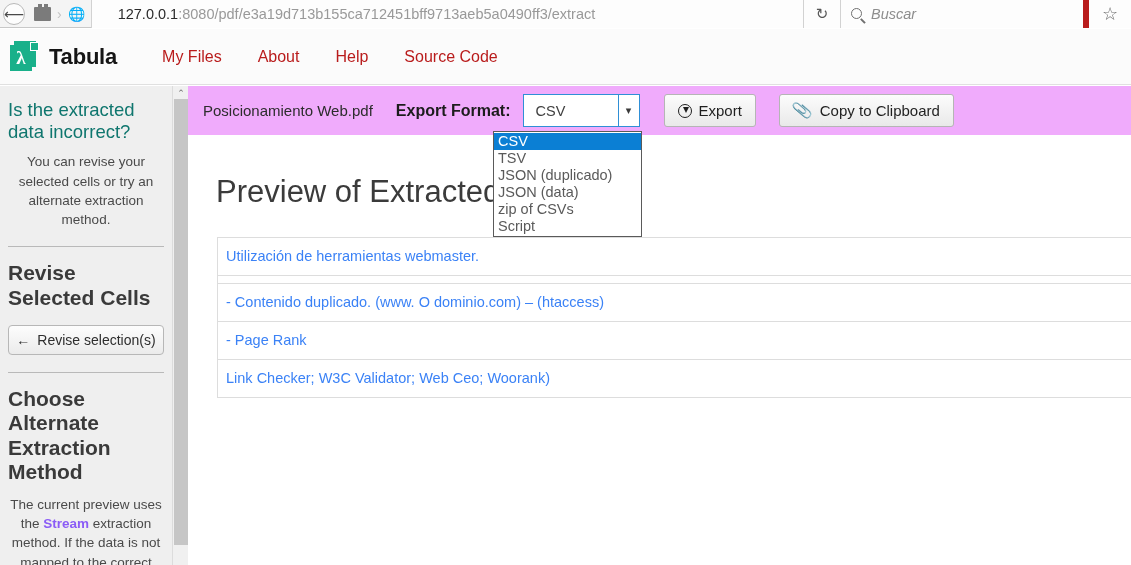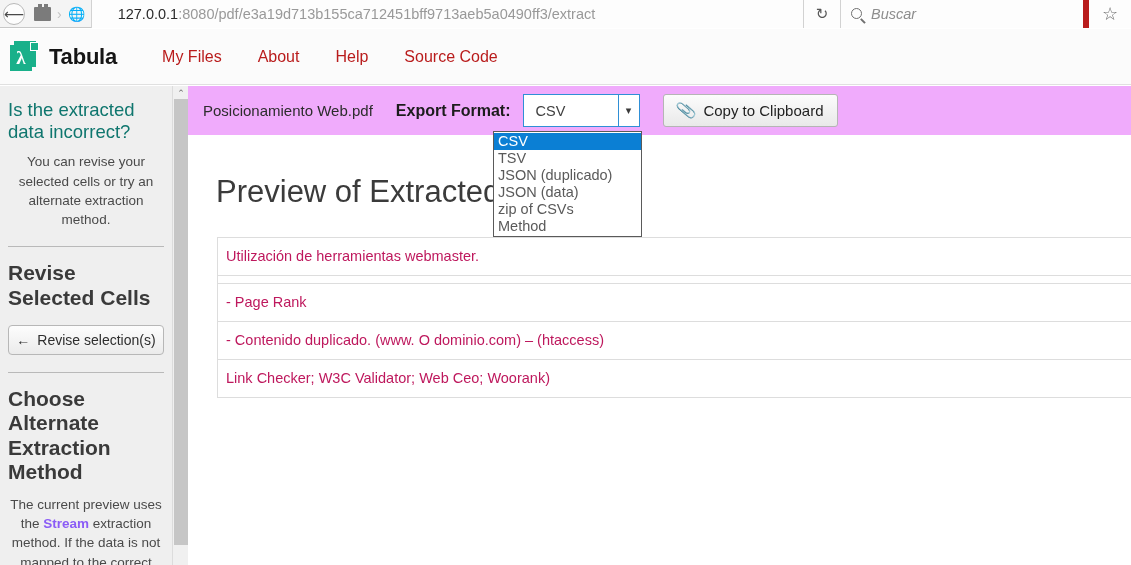--- a/index.html
+++ b/index.html
@@ -205,21 +205,21 @@
   }
 
   
   #preview-table {
     position: absolute; left: 29px; top: 151px; width: 914px;
     border-collapse: collapse; table-layout: fixed;
   }
   #preview-table td {
     border-top: 1px solid #dddddd;
     border-bottom: 1px solid #dddddd;
-    font-size: 14.5px; color: #be185d;
+    font-size: 14.5px; color: #3b82f6;
     padding: 10px 8px 11px 8px;
     vertical-align: middle;
     white-space: nowrap; overflow: hidden;
   }
   #preview-table tr.empty td { padding: 1px 8px; height: 8px;}
   #preview-table td.cell-left { border-left: 1px solid #dddddd; }
 </style>
 </head>
 <body>
 
@@ -287,50 +287,54 @@
 
 <div id="main">
 
   <div id="toolbar">
     <span id="file-name">Posicionamiento Web.pdf</span>
     <span id="format-label">Export Format:</span>
     <div id="format-select-wrap">
       <span id="format-select-value">CSV</span>
       <span id="format-select-arrow">▾</span>
     </div>
+    <div class="btn" id="export-btn">
+      <span class="dl-ico"></span>
+      <span>Export</span>
+    </div>
     <div class="btn" id="copy-btn">
       <span class="clip-ico">📎</span>
       <span>Copy to Clipboard</span>
     </div>
   </div>
 
   <div id="format-dropdown">
     <div class="dd-opt selected">CSV</div>
     <div class="dd-opt">TSV</div>
     <div class="dd-opt">JSON (duplicado)</div>
     <div class="dd-opt">JSON (data)</div>
     <div class="dd-opt">zip of CSVs</div>
-    <div class="dd-opt">Method</div>
+    <div class="dd-opt">Script</div>
   </div>
 
   <h1 id="preview-heading">Preview of Extracted Data</h1>
 
   <table id="preview-table">
     <tbody>
         <tr>
           <td class="cell-left">Utilización de herramientas webmaster.</td>
         </tr>
     <tr class="empty">
           <td class="cell-left"></td>
         </tr>
     <tr>
+          <td class="cell-left">- Contenido duplicado. (www. O dominio.com) – (htaccess)</td>
+        </tr>
+    <tr>
           <td class="cell-left">- Page Rank</td>
-        </tr>
-    <tr>
-          <td class="cell-left">- Contenido duplicado. (www. O dominio.com) – (htaccess)</td>
         </tr>
     <tr>
           <td class="cell-left">Link Checker; W3C Validator; Web Ceo; Woorank)</td>
         </tr>
   </tbody>
     </table>
 
 </div>
 
 </body></html>

